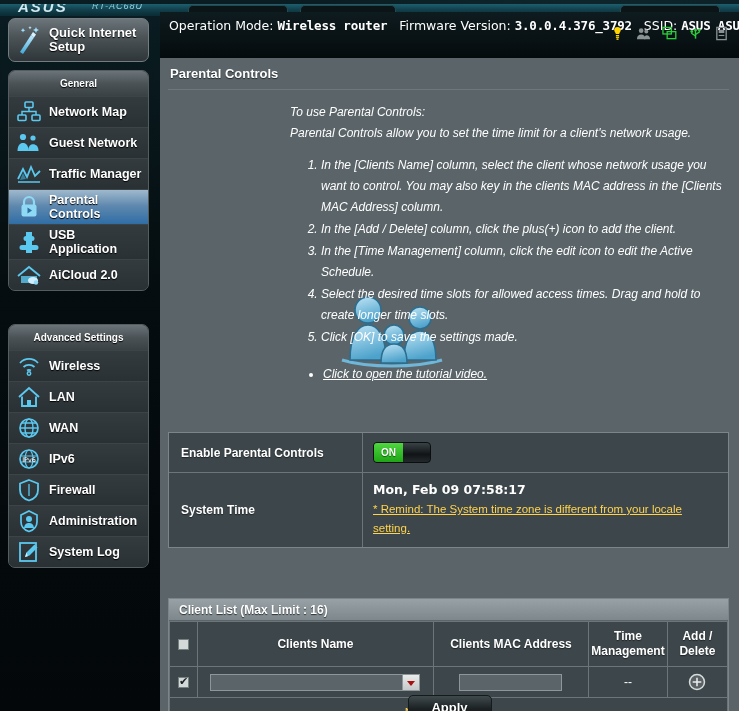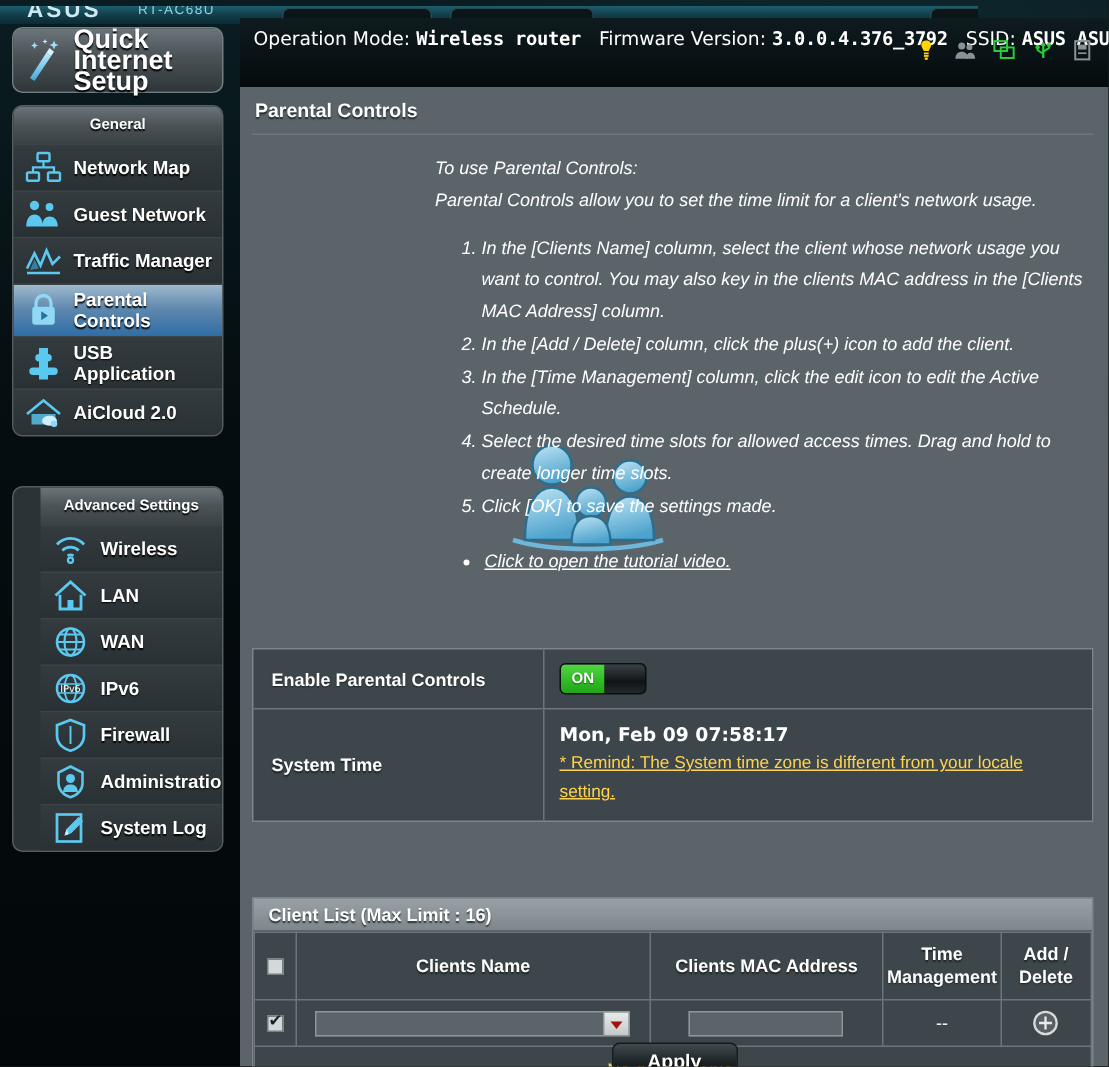--- a/index.html
+++ b/index.html
@@ -13,23 +13,24 @@
   #root {
     position: relative;
     width: 739px; height: 711px;
     background:
       radial-gradient(ellipse 500px 300px at 80% 20%, #13343c 0%, rgba(8,20,24,0) 70%),
       linear-gradient(180deg, #0a1d22 0%, #050d10 40%, #030709 100%);
   }
 
   
   .logo-strip {
-    position: absolute; top: 4px; left: 0; width: 652px; height: 12px;
+    position: absolute; top: 4px; left: 0; width: 739px; height: 12px;
     background: linear-gradient(180deg, #1d5f6e 0%, #12414d 45%, #0a2b33 100%);
     overflow: hidden;
+    font-style: italic;
   }
   .logo-strip .asus-mark {
     position: absolute; left: 18px; top: -6px;
     color: #cfe9f1; font-weight: bold; font-size: 15px; letter-spacing: 2px;
   }
   .logo-strip .logo-sub {
     position: absolute; left: 92px; top: -3px;
     color: #8fd3e4; font-size: 9px; letter-spacing: 1px;
   }
   .logo-strip .tabstub {
@@ -66,33 +67,33 @@
   }
   .qis {
     position: absolute; left: 8px; top: 6px; width: 141px; height: 44px;
     border-radius: 7px;
     background: linear-gradient(180deg, #6c757a 0%, #4c5458 42%, #2f3639 100%);
     border: 1px solid #737c80;
     display: flex; align-items: center; gap: 6px; padding-left: 7px;
     cursor: pointer;
   }
   .qis .qis-label {
-    color: #ffffff; font-size: 18px; font-weight: bold; line-height: 14px;
+    color: #ffffff; font-size: 13px; font-weight: bold; line-height: 14px;
     text-shadow: 0 1px 1px #000;
     width: 92px;
   }
   .menu-block {
     position: absolute; left: 8px; width: 141px;
     border-radius: 7px;
     background: #2c3336;
     border: 1px solid #555d61;
     overflow: hidden;
   }
   .menu-block.general { top: 58px; }
-  .menu-block.advanced { top: 312px; padding-left: 18px; }
+  .menu-block.advanced { top: 312px; }
   .menu-title {
     height: 25px; line-height: 25px; text-align: center;
     color: #ffffff; font-size: 10px; font-weight: bold;
     text-shadow: 0 1px 1px #000;
     background: linear-gradient(180deg, #6b7478 0%, #4b5357 50%, #3a4145 100%);
     border-bottom: 1px solid #222);
   }
   .menu-item {
     display: flex; align-items: center; gap: 7px;
     min-height: 31px; padding: 3px 4px 3px 7px;

